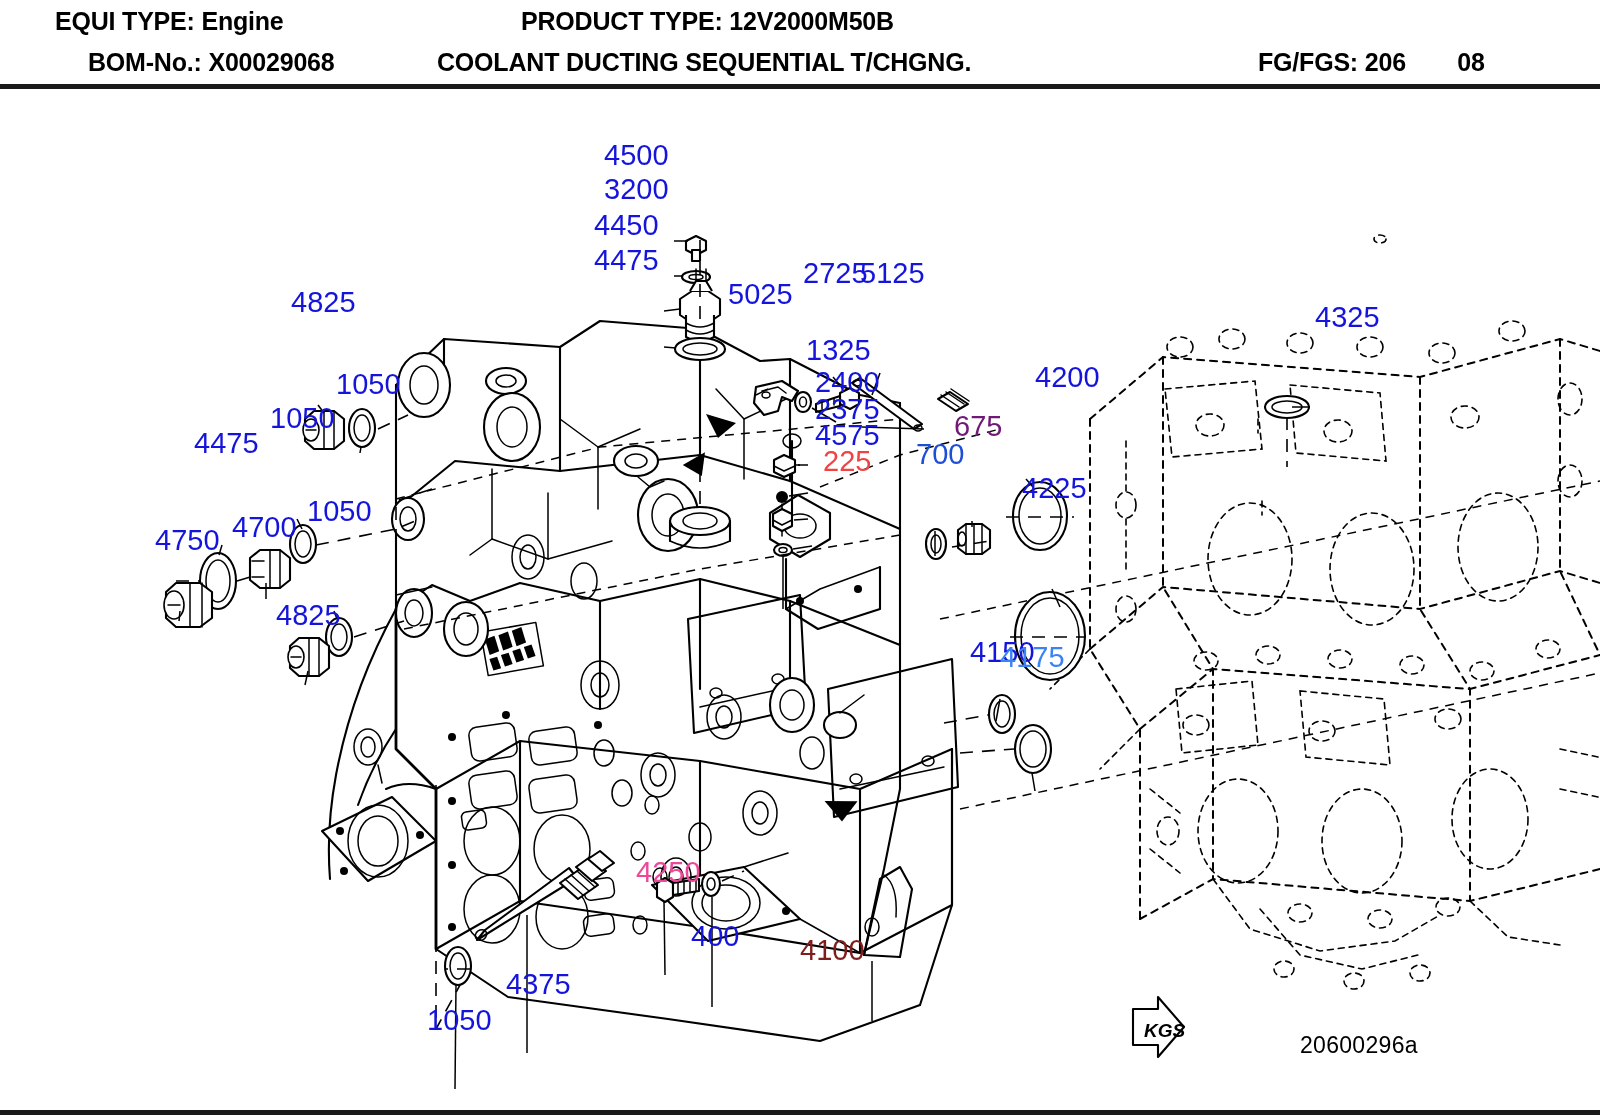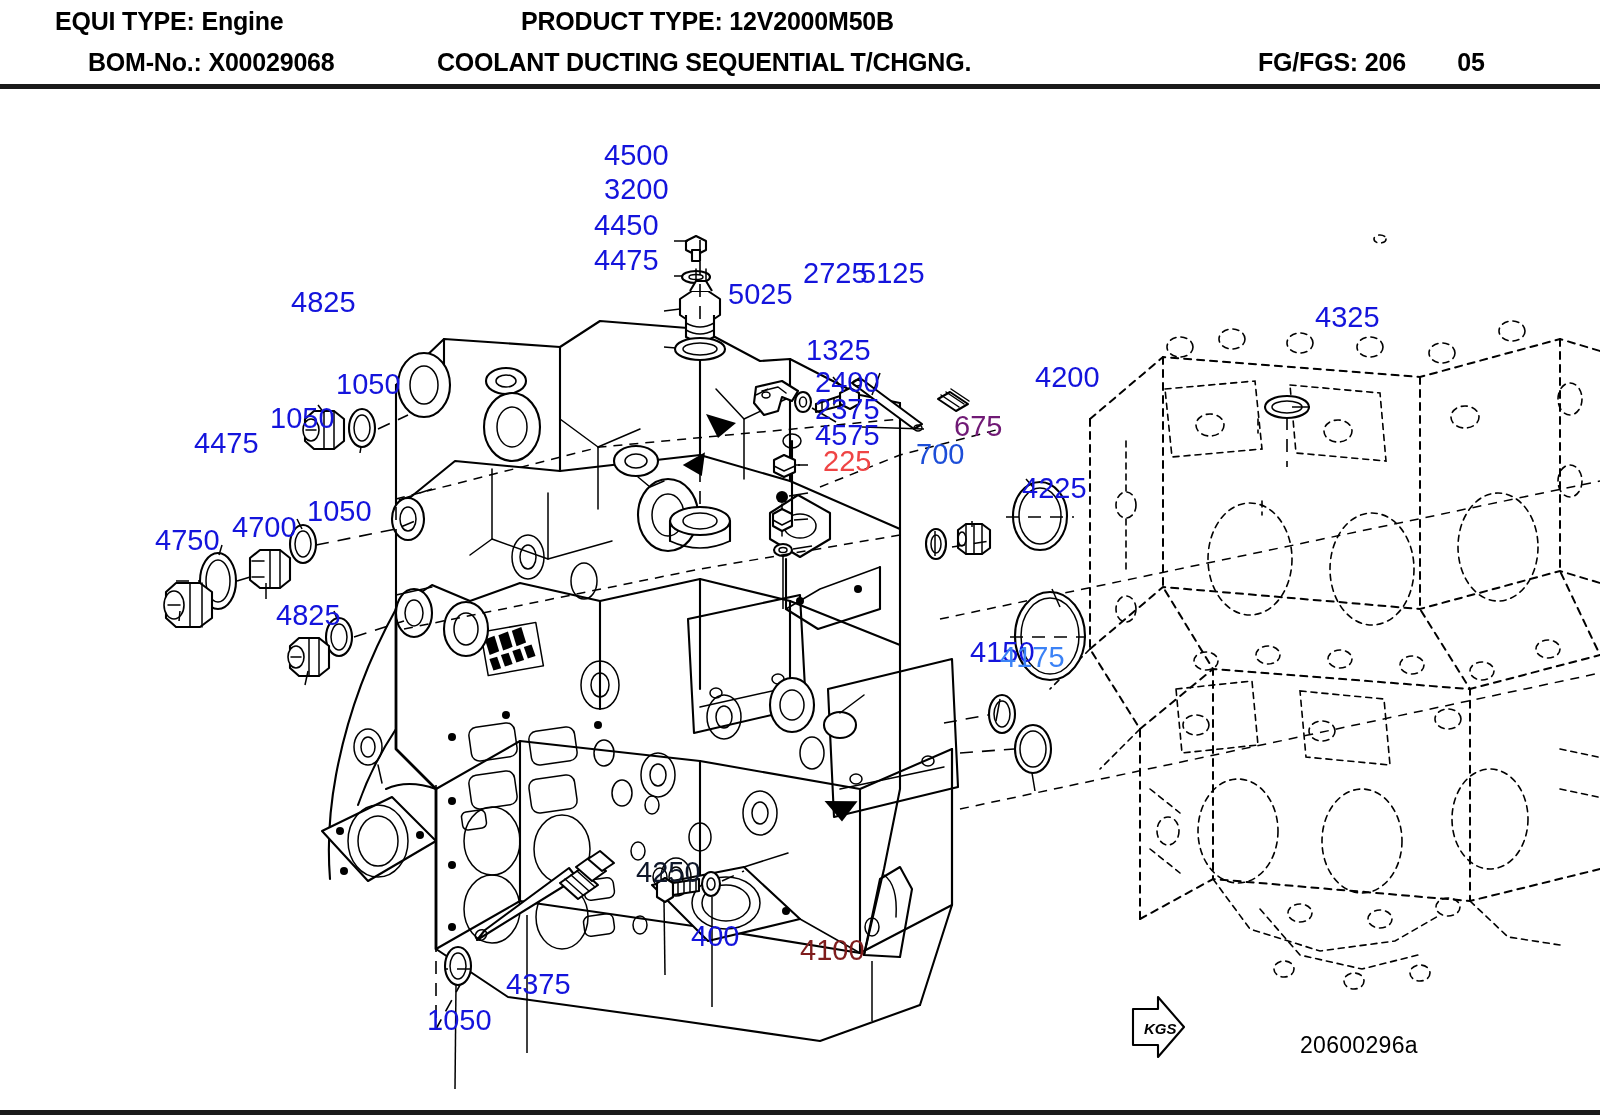--- a/index.html
+++ b/index.html
@@ -18,21 +18,21 @@
   #footer-rule{position:absolute;left:0;top:1110px;width:1600px;height:5px;background:#1a1a1a;}
   #drawing-no{position:absolute;left:1300px;top:1032px;font-size:23px;letter-spacing:0.3px;}
 
   
   #diagram{position:absolute;left:0;top:89px;width:1600px;height:1021px;}
   #diagram svg{display:block;}
 
   
   .callout{position:absolute;color:#1414dc;font-size:29px;font-weight:normal;
            white-space:nowrap;line-height:1;letter-spacing:0px;}
-  .kgs-text{font-size:15px;font-weight:bold;font-style:italic;}
+  .kgs-text{font-size:19px;font-weight:bold;font-style:italic;}
 </style>
 </head>
 <body>
 
 <div id="header">
   <div class="hdr-cell hdr-row1" style="left:55px;">
     <span>EQUI TYPE:</span>
     <span>Engine</span>
   </div>
   <div class="hdr-cell hdr-row1" style="left:521px;">
@@ -42,21 +42,21 @@
 
   <div class="hdr-cell hdr-row2" style="left:55px;margin-left:33px;">
     <span>BOM-No.:</span>
     <span>X00029068</span>
   </div>
   <div class="hdr-cell hdr-row2" style="left:437px;">COOLANT DUCTING SEQUENTIAL T/CHGNG.</div>
   <div class="hdr-cell hdr-row2" style="left:1258px;">
     <span>FG/FGS:</span>
     <span>206</span>
     <span style="display:inline-block;width:38px;"></span>
-    <span>05</span>
+    <span>08</span>
   </div>
 </div>
 <div id="header-rule"></div>
 
 <div id="diagram">
 <svg width="1600" height="1021" viewBox="0 0 1600 1021" xmlns="http://www.w3.org/2000/svg">
   <defs>
     <style>
       .s{fill:none;stroke:#000;stroke-width:2.1;stroke-linecap:round;stroke-linejoin:round;}
       .sT{fill:none;stroke:#000;stroke-width:1.5;stroke-linecap:round;stroke-linejoin:round;}
@@ -542,21 +542,21 @@
     <div class="callout" style="left: 815px; top: 395px; color: rgb(20, 20, 220);">2375</div>
     <div class="callout" style="left: 815px; top: 421px; color: rgb(20, 20, 220);">4575</div>
     <div class="callout" style="left: 823px; top: 447px; color: #ef4444;">225</div>
     <div class="callout" style="left: 916px; top: 440px; color: #1d4ed8;">700</div>
     <div class="callout" style="left: 954px; top: 412px; color: #701a75;">675</div>
     <div class="callout" style="left: 1035px; top: 363px; color: rgb(20, 20, 220);">4200</div>
     <div class="callout" style="left: 1315px; top: 303px; color: rgb(20, 20, 220);">4325</div>
     <div class="callout" style="left: 1022px; top: 474px; color: rgb(20, 20, 220);">4225</div>
     <div class="callout" style="left: 970px; top: 638px; color: rgb(20, 20, 220);">4150</div>
     <div class="callout" style="left: 1000px; top: 643px; color: #3b82f6;">4175</div>
-    <div class="callout" style="left: 636px; top: 858px; color: #0f172a;">4250</div>
+    <div class="callout" style="left: 636px; top: 858px; color: #ec4899;">4250</div>
     <div class="callout" style="left: 691px; top: 922px; color: rgb(20, 20, 220);">400</div>
     <div class="callout" style="left: 800px; top: 936px; color: #7f1d1d;">4100</div>
     <div class="callout" style="left: 506px; top: 970px; color: rgb(20, 20, 220);">4375</div>
     <div class="callout" style="left: 427px; top: 1006px; color: rgb(20, 20, 220);">1050</div>
   </div>
 
 <div id="drawing-no">20600296a</div>
 <div id="footer-rule"></div>
 
 </body></html>

